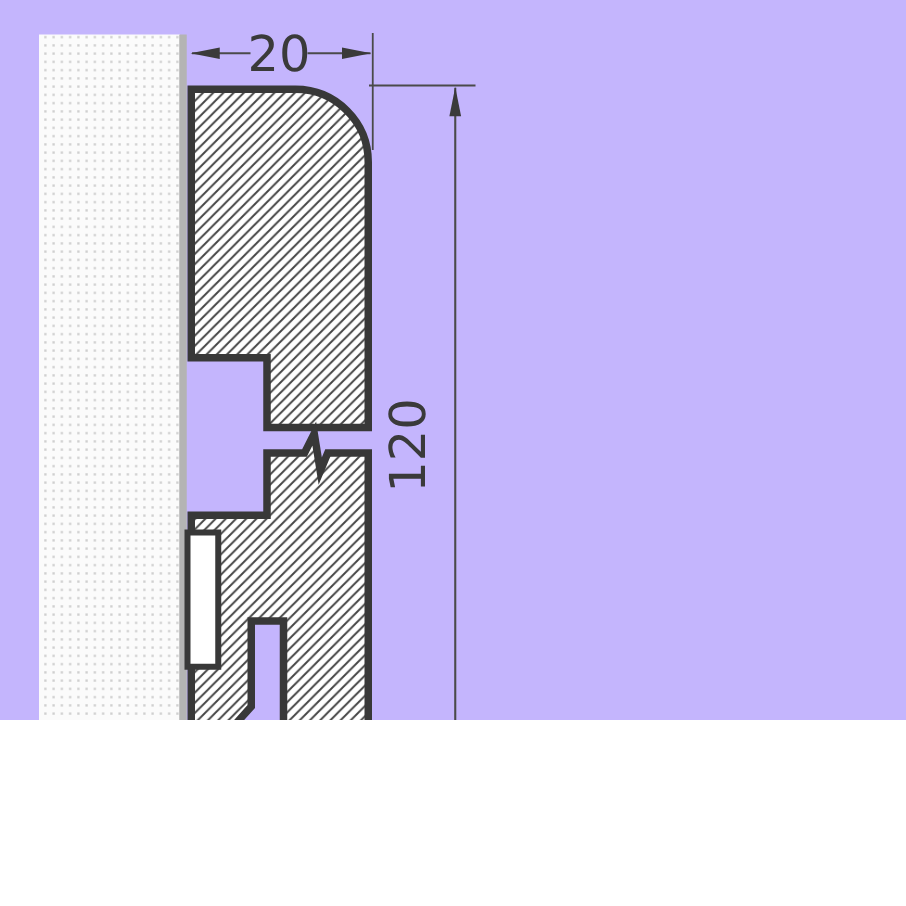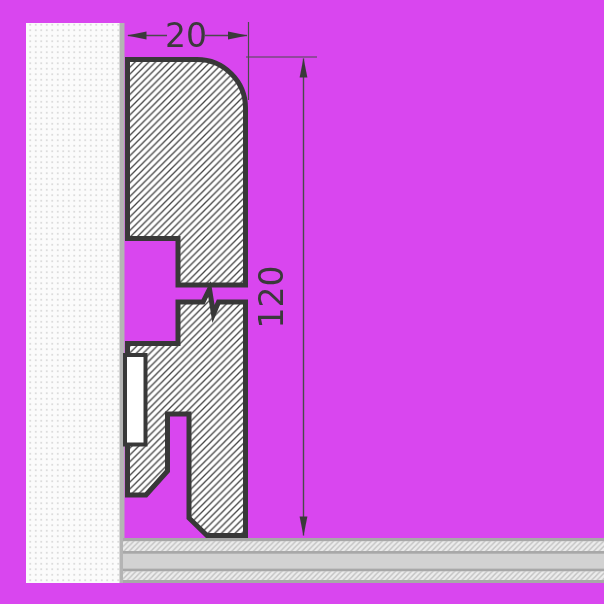--- a/index.html
+++ b/index.html
@@ -4,22 +4,22 @@
 <style>
   html, body {
     margin: 0;
     padding: 0;
     background: #ffffff;
     font-family: "DejaVu Sans", sans-serif;
   }
   .canvas {
     position: relative;
     width: 604px;
-    height: 604px;
-    background: #d946ef;
+    height: 480px;
+    background: #c4b5fd;
     overflow: hidden;
   }
   svg { display: block; }
   .dim-text {
     font-family: "DejaVu Sans", sans-serif;
     font-size: 33px;
     fill: #3a3a3a;
   }
   .dim-line { stroke: #4a4a4a; stroke-width: 1.4; }
   .ext-line { stroke: #4a4a4a; stroke-width: 1.2; }

